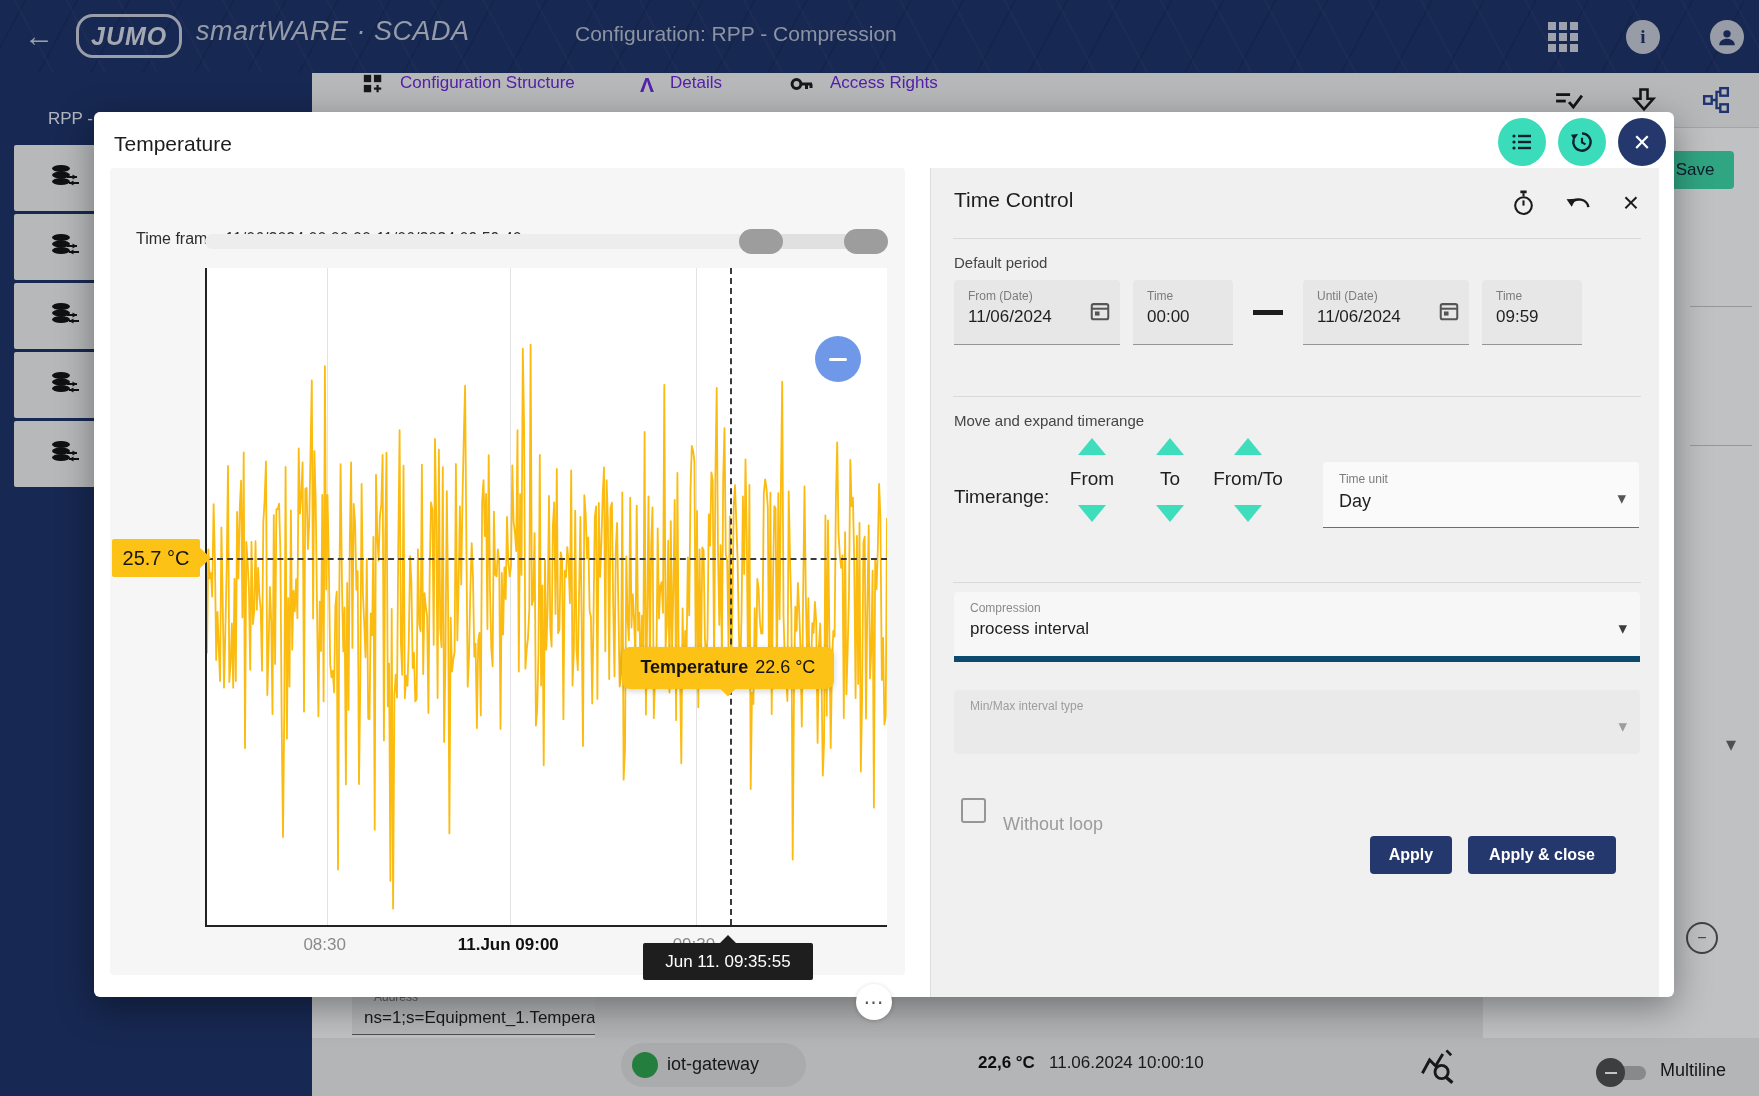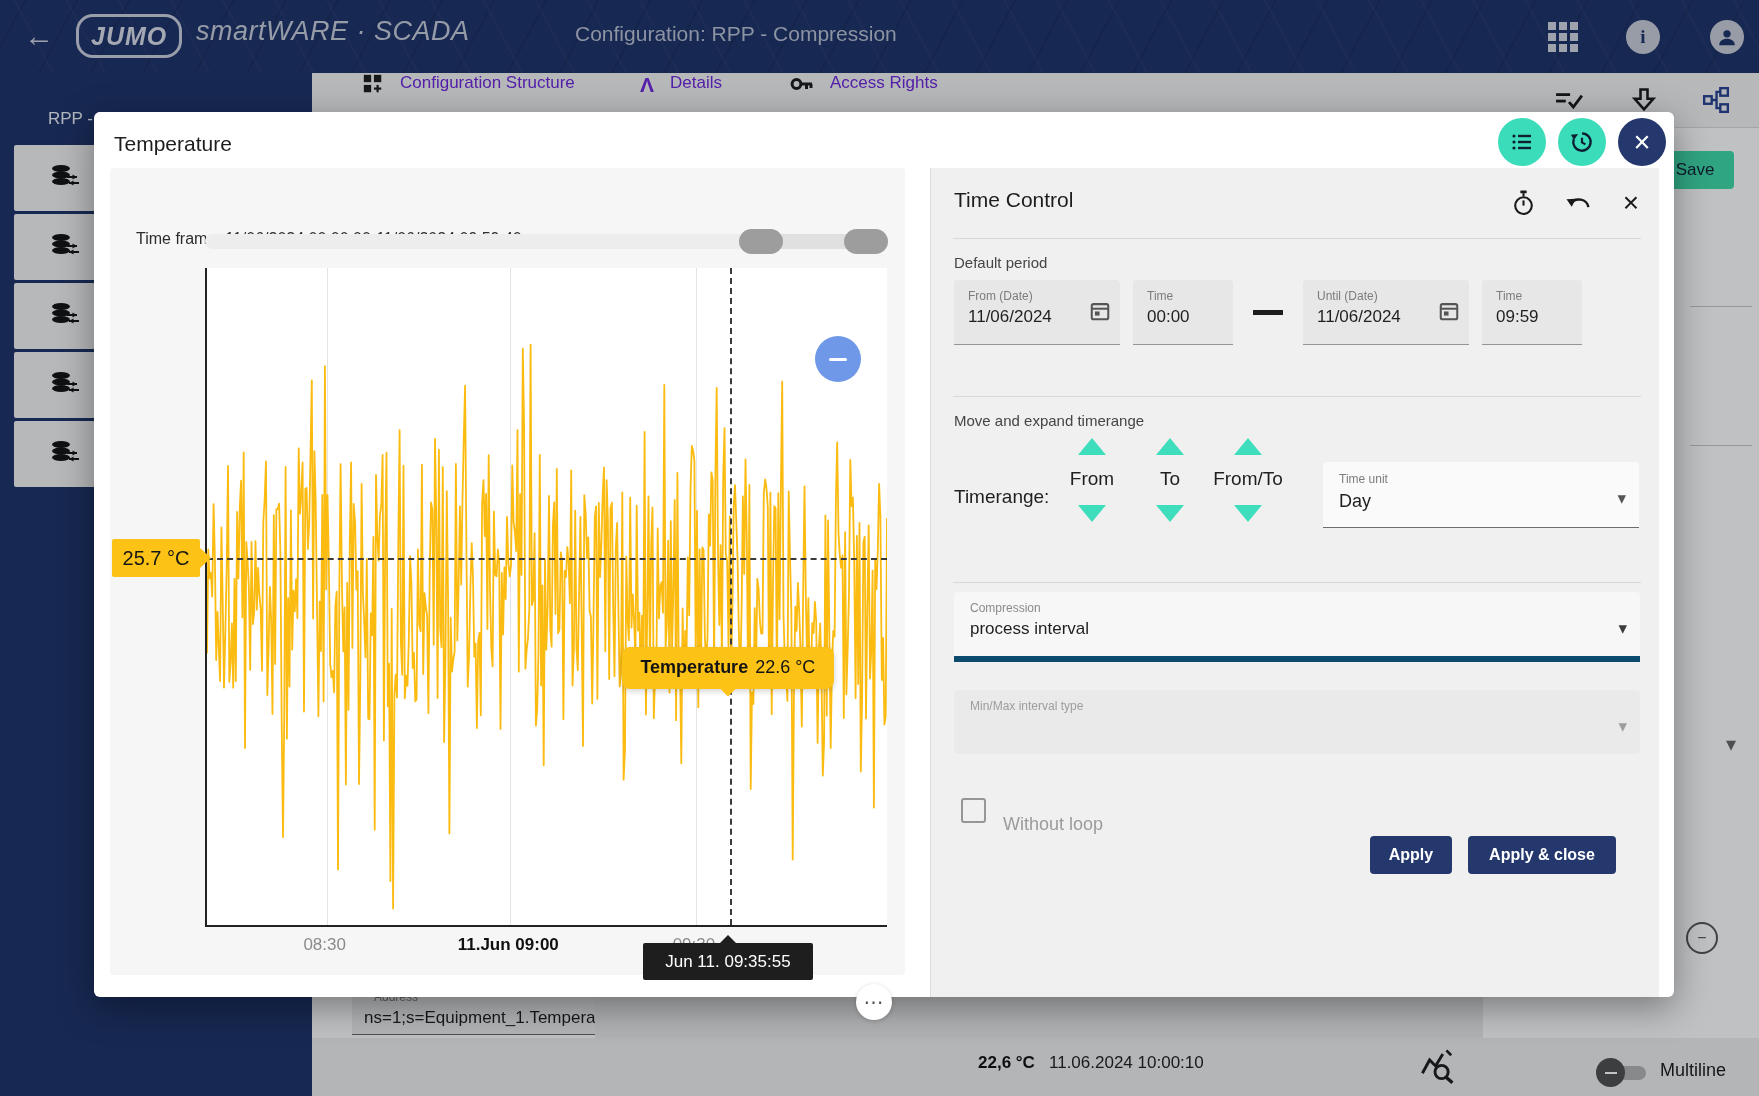--- a/index.html
+++ b/index.html
@@ -273,20 +273,24 @@
         </div>
       </div>
   </div>
 
   <div class="bigpanel"></div>
   <div class="bottombar"></div>
   <div class="addrbox">
     <div class="flabel">Address</div>
     <div class="fvalue">ns=1;s=Equipment_1.Temperature</div>
   </div>
+  <div class="gw-pill">
+    <span class="gw-dot"></span>
+    <span class="gw-label">iot-gateway</span>
+  </div>
   <span class="statusval" style="left:978px;font-weight:bold;">22,6 °C</span>
   <span class="statusval" style="left:1049px;color:#222;">11.06.2024 10:00:10</span>
   <svg class="abs" style="left:1420px;top:1046px;" width="36" height="40" viewBox="0 0 30 32">
     <polyline points="2,22 8,11 13,16 19,6" fill="none" stroke="#1d1d1d" stroke-width="2.4"></polyline>
     <line x1="22" y1="3" x2="26" y2="7" stroke="#1d1d1d" stroke-width="2.2"></line>
     <circle cx="18" cy="21" r="5.5" fill="none" stroke="#1d1d1d" stroke-width="2.4"></circle>
     <line x1="22" y1="25.5" x2="27" y2="30" stroke="#1d1d1d" stroke-width="2.8"></line>
   </svg>
   <span class="toggle-track"></span>
   <span class="toggle-knob">

